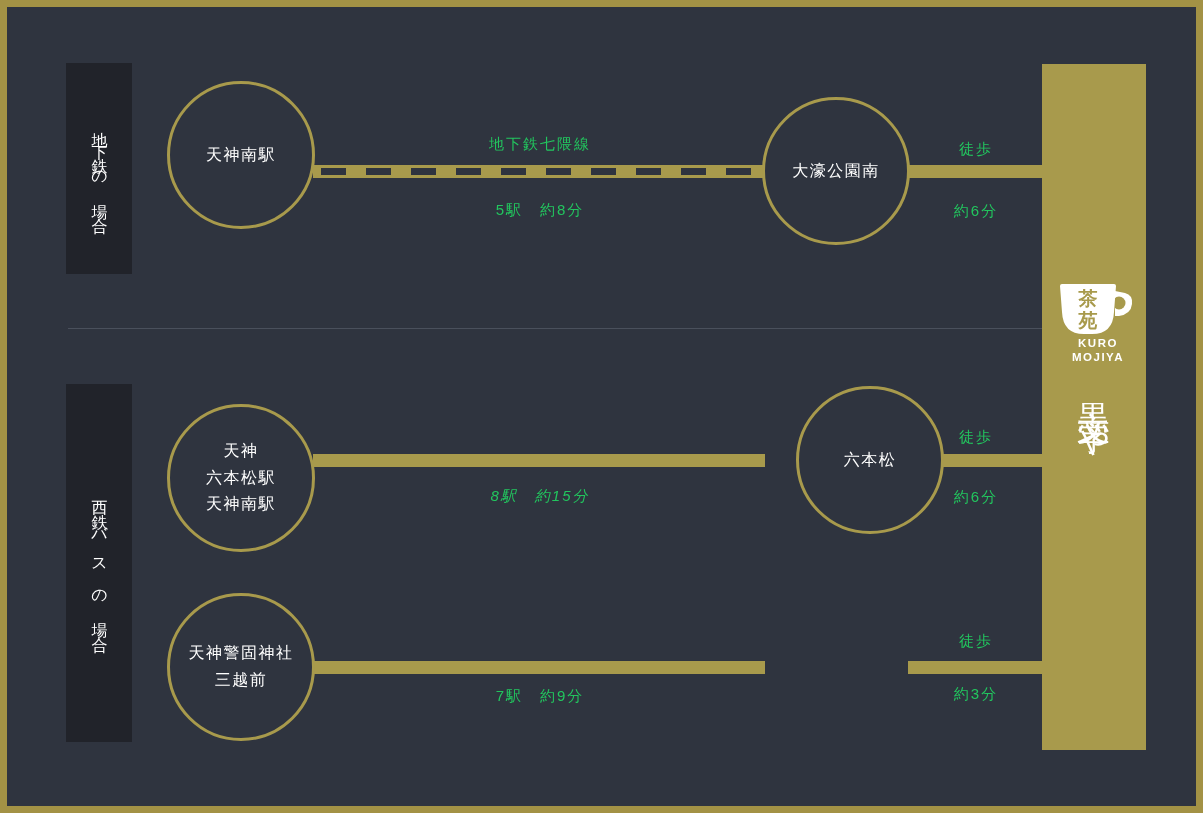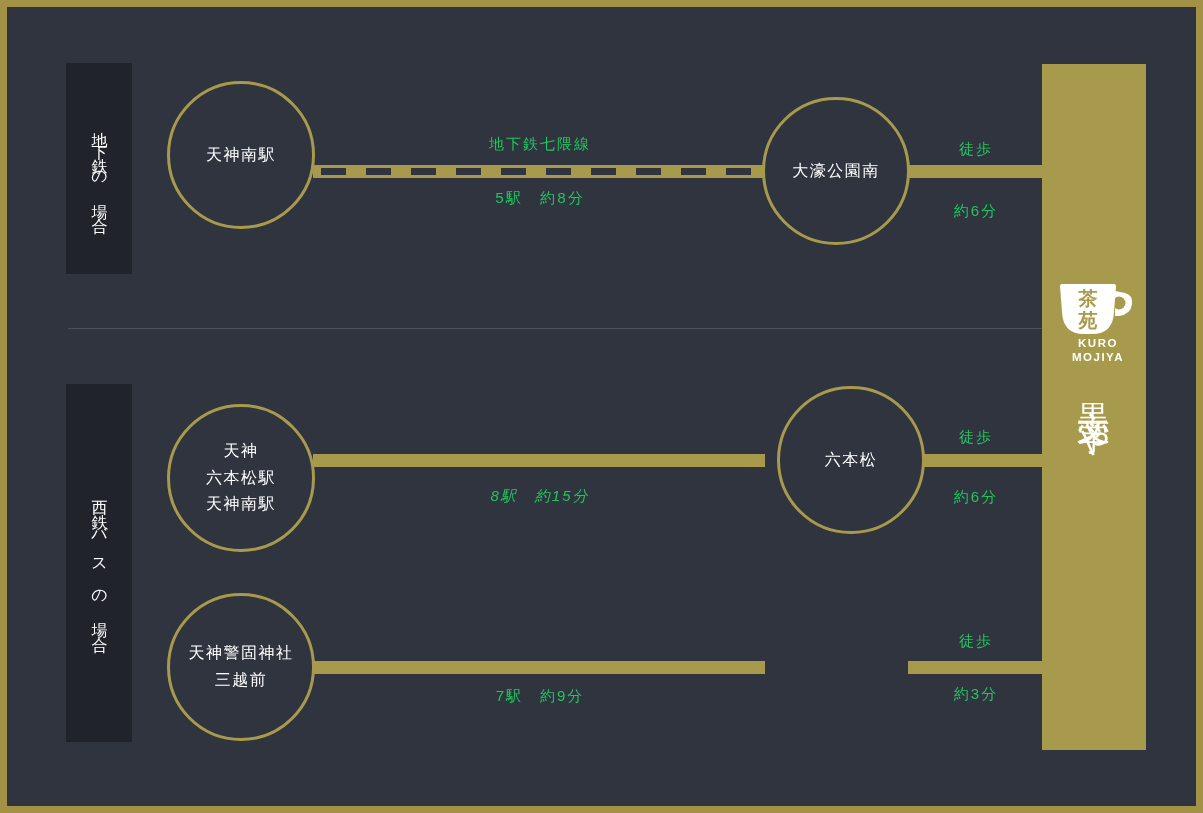--- a/index.html
+++ b/index.html
@@ -85,21 +85,21 @@
   </div>
 
   <div class="circle" style="left:167px;top:81px;text-align:right;">
     <span>天神南駅</span>
   </div>
 
   <div class="gold-line" style="left:313px;top:165px;width:452px;">
     <div class="rail-dashes"></div>
   </div>
   <div class="float-label" style="left:540px;top:135px;">地下鉄七隈線</div>
-  <div class="float-label" style="left:540px;top:189px;font-family:Liberation Mono, monospace;">5駅　約8分</div>
+  <div class="float-label" style="left:540px;top:201px;">5駅　約8分</div>
 
   <div class="circle" style="left:762px;top:97px;">
     <span>大濠公園南</span>
   </div>
 
   <div class="gold-line" style="left:908px;top:165px;width:136px;"></div>
   <div class="float-label" style="left:976px;top:140px;">徒歩</div>
   <div class="float-label" style="left:976px;top:202px;">約6分</div>
 
   <div class="side-label label-bus">
@@ -108,21 +108,21 @@
 
   <div class="circle" style="left:167px;top:404px;">
     <span>天神</span>
     <span>六本松駅</span>
     <span>天神南駅</span>
   </div>
 
   <div class="gold-line" style="left:313px;top:454px;width:452px;"></div>
   <div class="float-label" style="left:540px;top:487px;font-style:italic;">8駅　約15分</div>
 
-  <div class="circle" style="left:777px;top:386px;">
+  <div class="circle" style="left:796px;top:386px;">
     <span>六本松</span>
   </div>
 
   <div class="gold-line" style="left:908px;top:454px;width:136px;"></div>
   <div class="float-label" style="left:976px;top:428px;">徒歩</div>
   <div class="float-label" style="left:976px;top:488px;">約6分</div>
 
   <div class="circle" style="left:167px;top:593px;">
     <span>天神警固神社</span>
     <span>三越前</span>

